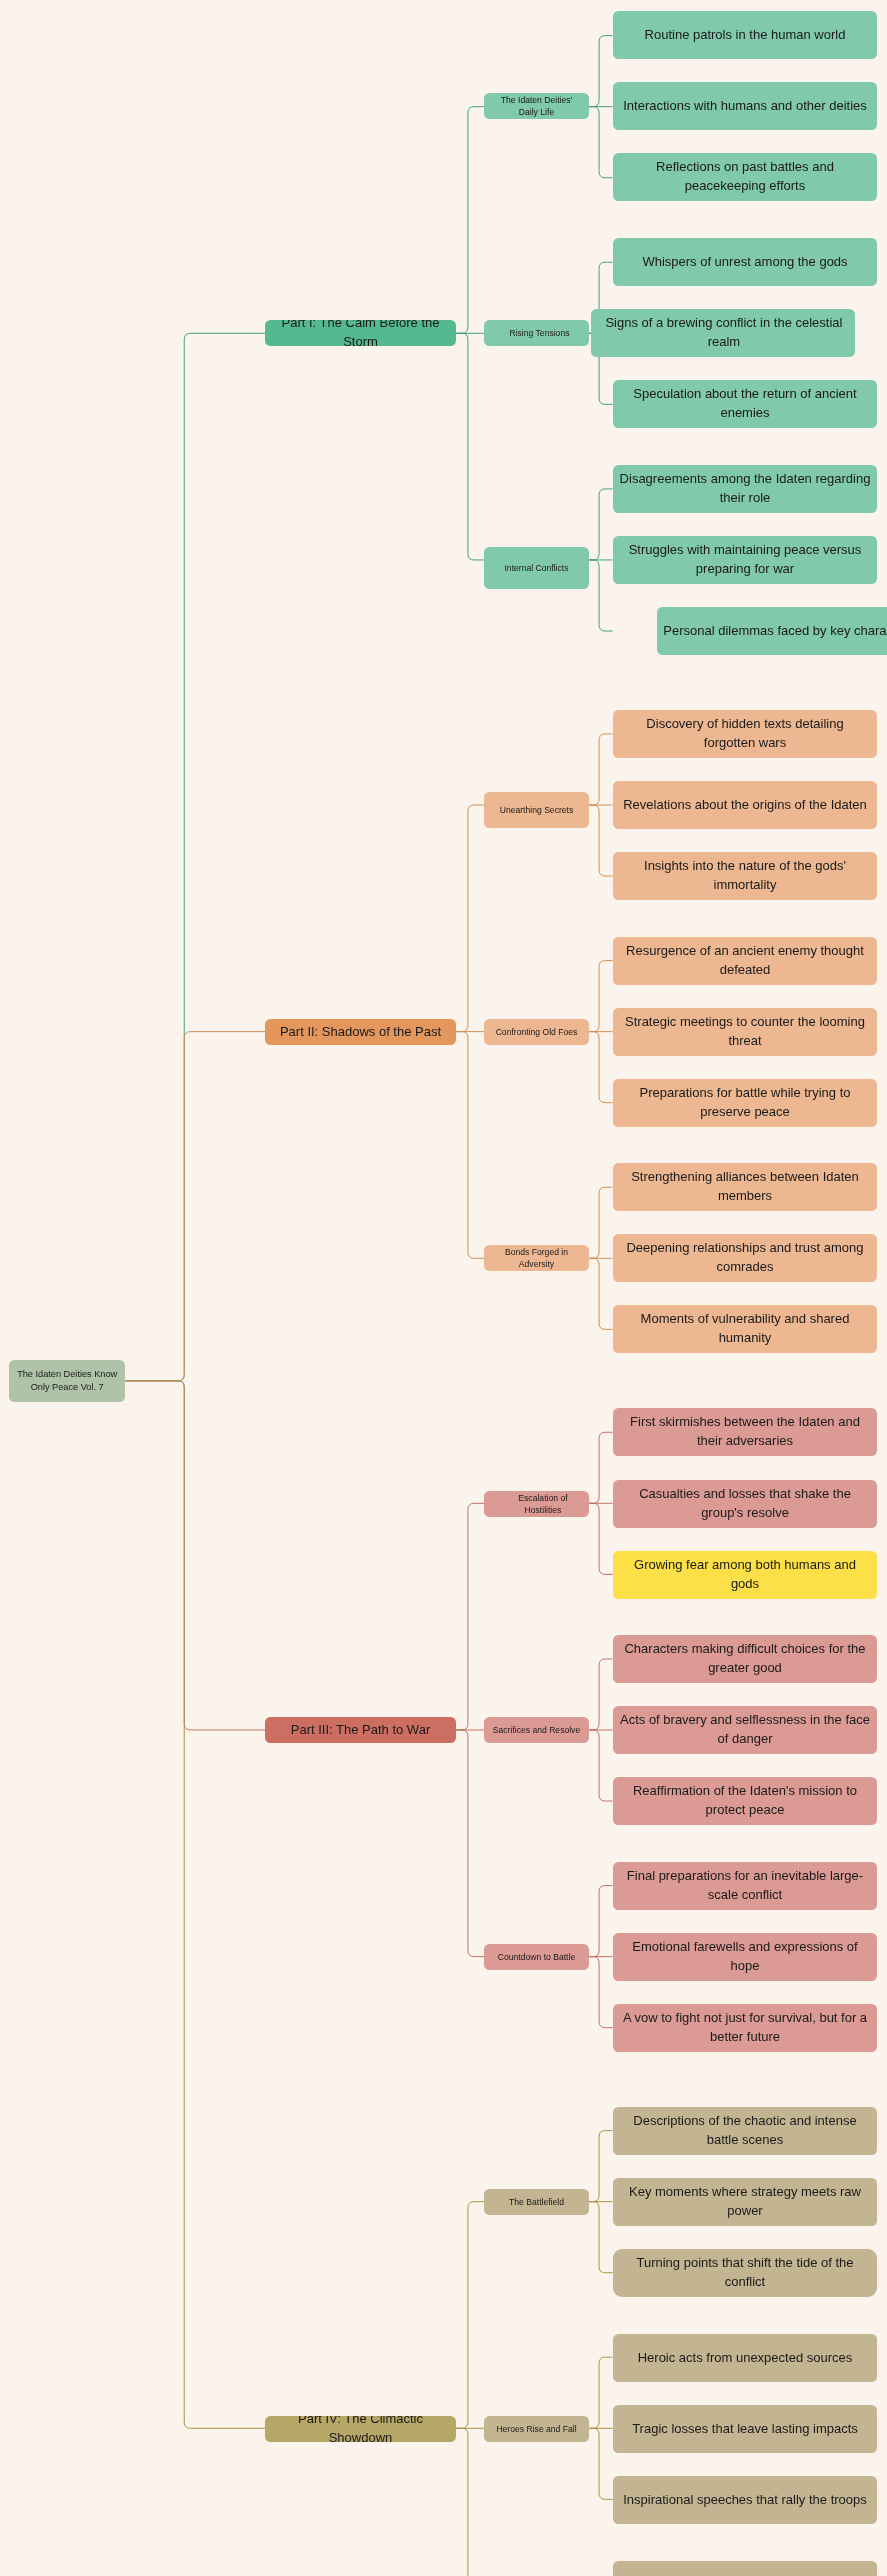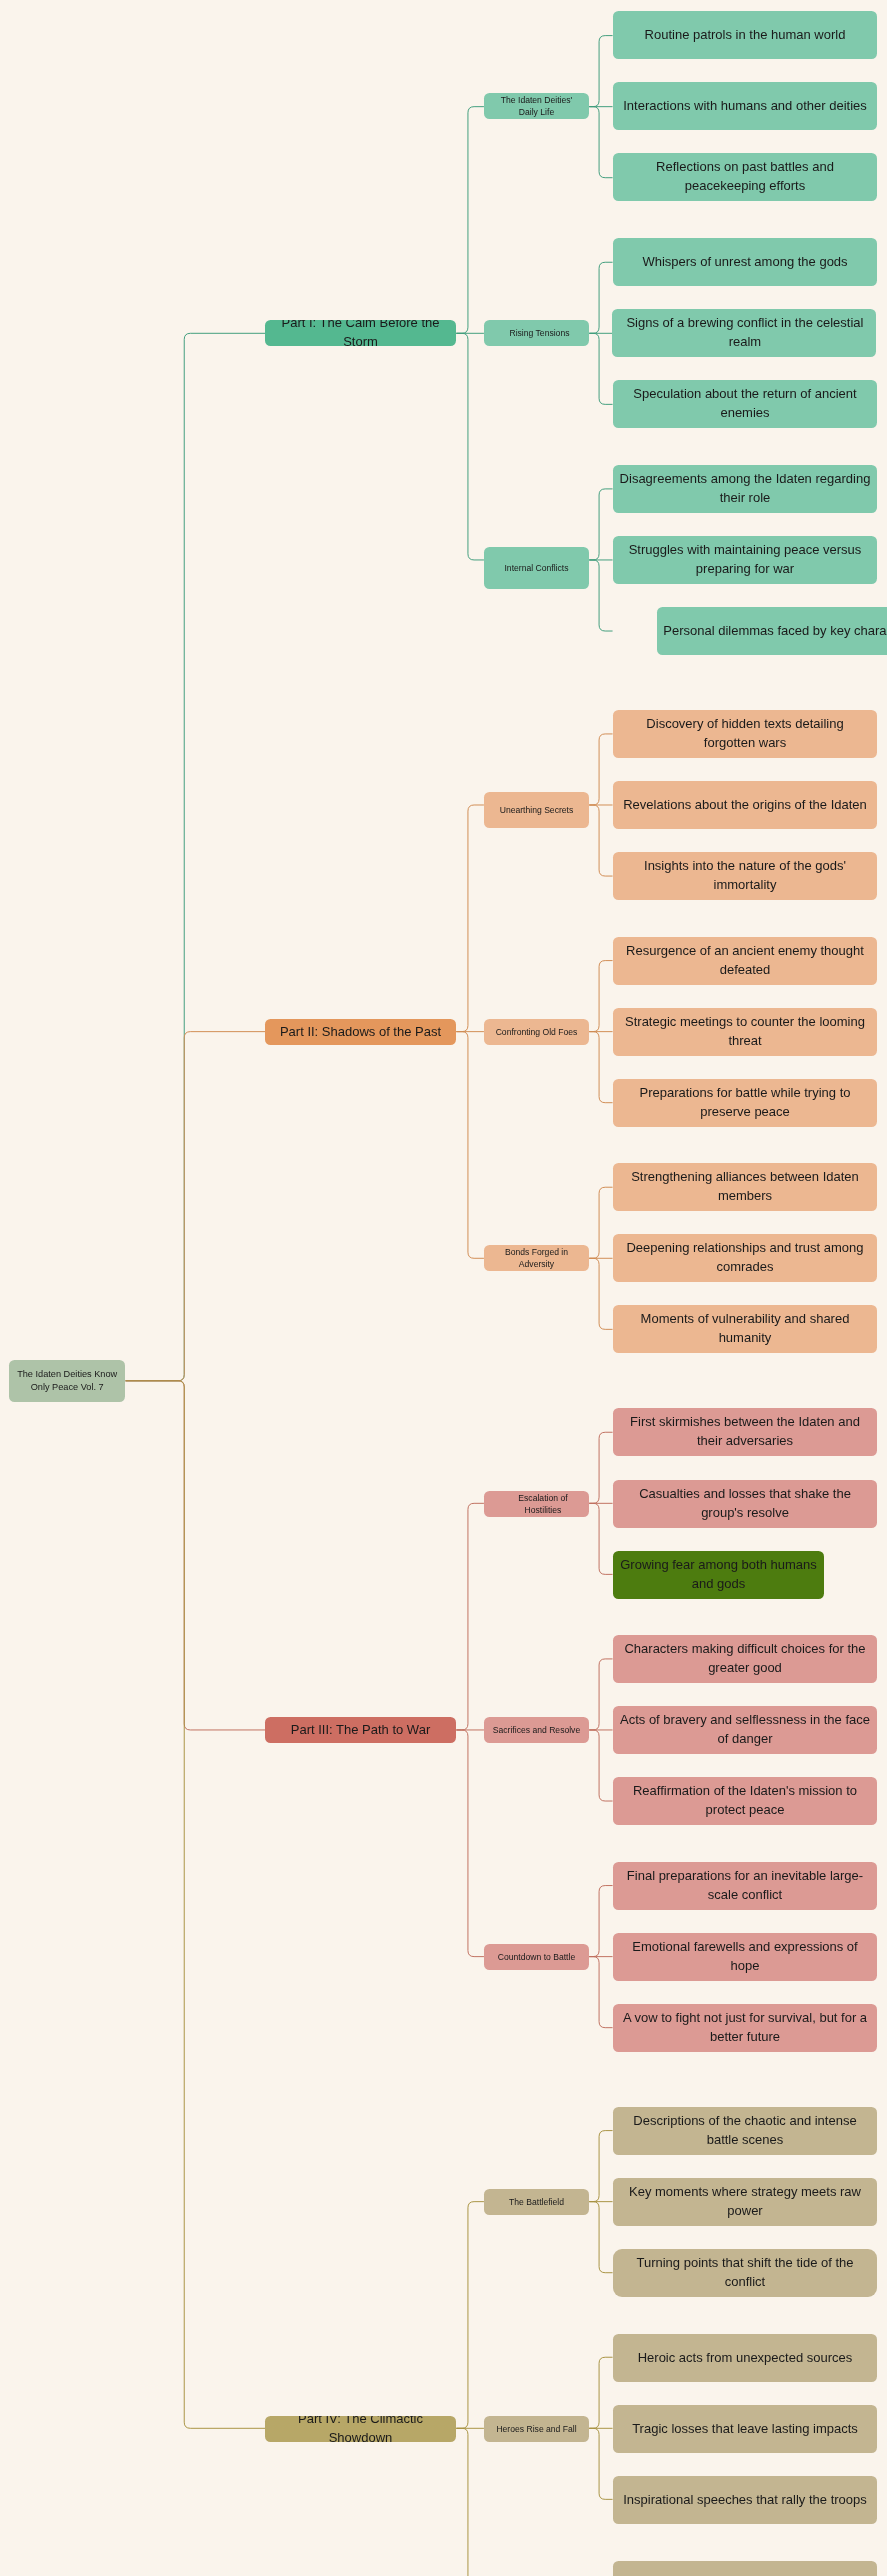--- a/index.html
+++ b/index.html
@@ -120,21 +120,21 @@
       </div>
       <div class="node l3" style="left: 613px; top: 153px; width: 264px; min-height: 48px; height: 48px; background: rgb(128, 201, 172);">
         <span>Reflections on past battles and peacekeeping efforts</span>
       </div>
       <div class="node l2" style="left: 484px; top: 320px; width: 105px; min-height: 26px; height: 18px; background: rgb(128, 201, 172); padding-left: 12px;">
         <span>Rising Tensions</span>
       </div>
       <div class="node l3" style="left: 613px; top: 238px; width: 264px; min-height: 48px; height: 48px; background: rgb(128, 201, 172);">
         <span>Whispers of unrest among the gods</span>
       </div>
-      <div class="node l3" style="left: 612px; top: 309px; width: 264px; min-height: 48px; height: 48px; background: rgb(128, 201, 172); padding-left: 8px;">
+      <div class="node l3" style="left: 591px; top: 309px; width: 264px; min-height: 48px; height: 48px; background: rgb(128, 201, 172); padding-left: 8px;">
         <span>Signs of a brewing conflict in the celestial realm</span>
       </div>
       <div class="node l3" style="left: 613px; top: 380px; width: 264px; min-height: 48px; height: 48px; background: rgb(128, 201, 172);">
         <span>Speculation about the return of ancient enemies</span>
       </div>
       <div class="node l2" style="left: 484px; top: 547px; width: 105px; min-height: 26px; height: 42px; background: rgb(128, 201, 172);">
         <span>Internal Conflicts</span>
       </div>
       <div class="node l3" style="left: 613px; top: 465px; width: 264px; min-height: 48px; height: 48px; background: rgb(128, 201, 172);">
         <span>Disagreements among the Idaten regarding their role</span>
@@ -189,21 +189,21 @@
       </div>
       <div class="node l2" style="left: 484px; top: 1491px; width: 105px; min-height: 26px; height: 26px; background: rgb(220, 154, 148); padding-left: 19px;">
         <span>Escalation of Hostilities</span>
       </div>
       <div class="node l3" style="left: 613px; top: 1408px; width: 264px; min-height: 48px; height: 48px; background: rgb(220, 154, 148);">
         <span>First skirmishes between the Idaten and their adversaries</span>
       </div>
       <div class="node l3" style="left: 613px; top: 1480px; width: 264px; min-height: 48px; height: 48px; background: rgb(220, 154, 148);">
         <span>Casualties and losses that shake the group's resolve</span>
       </div>
-      <div class="node l3" style="left: 613px; top: 1551px; width: 211px; min-height: 48px; height: 48px; background: #4d7c0f; align-items: center;">
+      <div class="node l3" style="left: 613px; top: 1551px; width: 264px; min-height: 48px; height: 48px; background: #fde047; align-items: center;">
         <span>Growing fear among both humans and gods</span>
       </div>
       <div class="node l2" style="left: 484px; top: 1717px; width: 105px; min-height: 26px; height: 26px; background: rgb(220, 154, 148);">
         <span>Sacrifices and Resolve</span>
       </div>
       <div class="node l3" style="left: 613px; top: 1635px; width: 264px; min-height: 48px; height: 48px; background: rgb(220, 154, 148);">
         <span>Characters making difficult choices for the greater good</span>
       </div>
       <div class="node l3" style="left: 613px; top: 1706px; width: 264px; min-height: 48px; height: 48px; background: rgb(220, 154, 148);">
         <span>Acts of bravery and selflessness in the face of danger</span>

